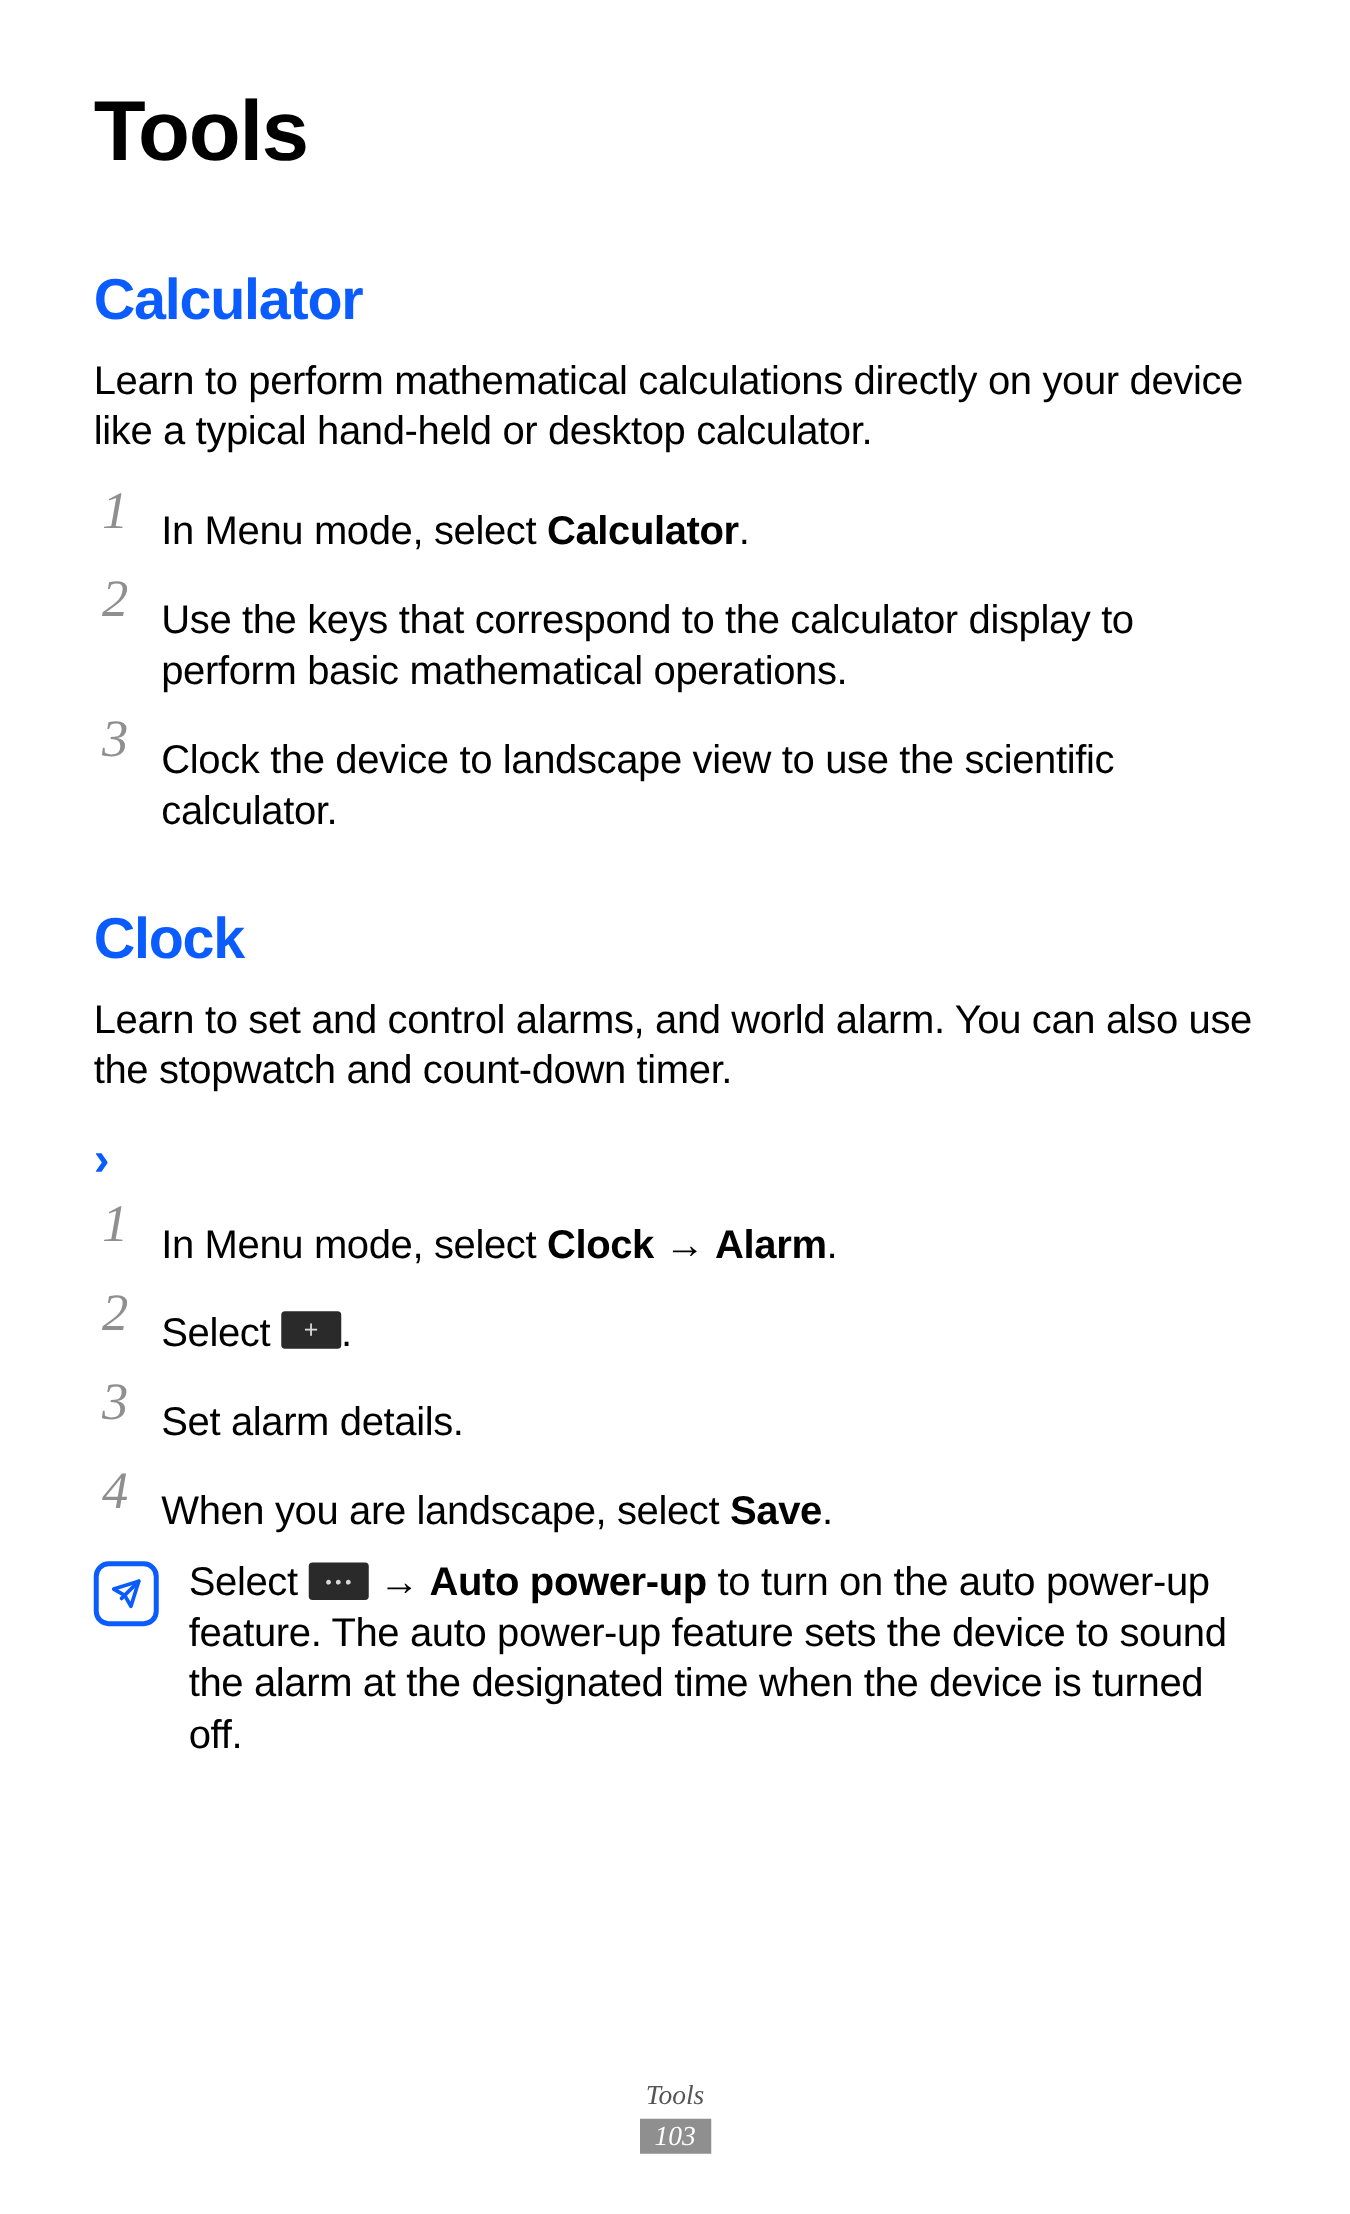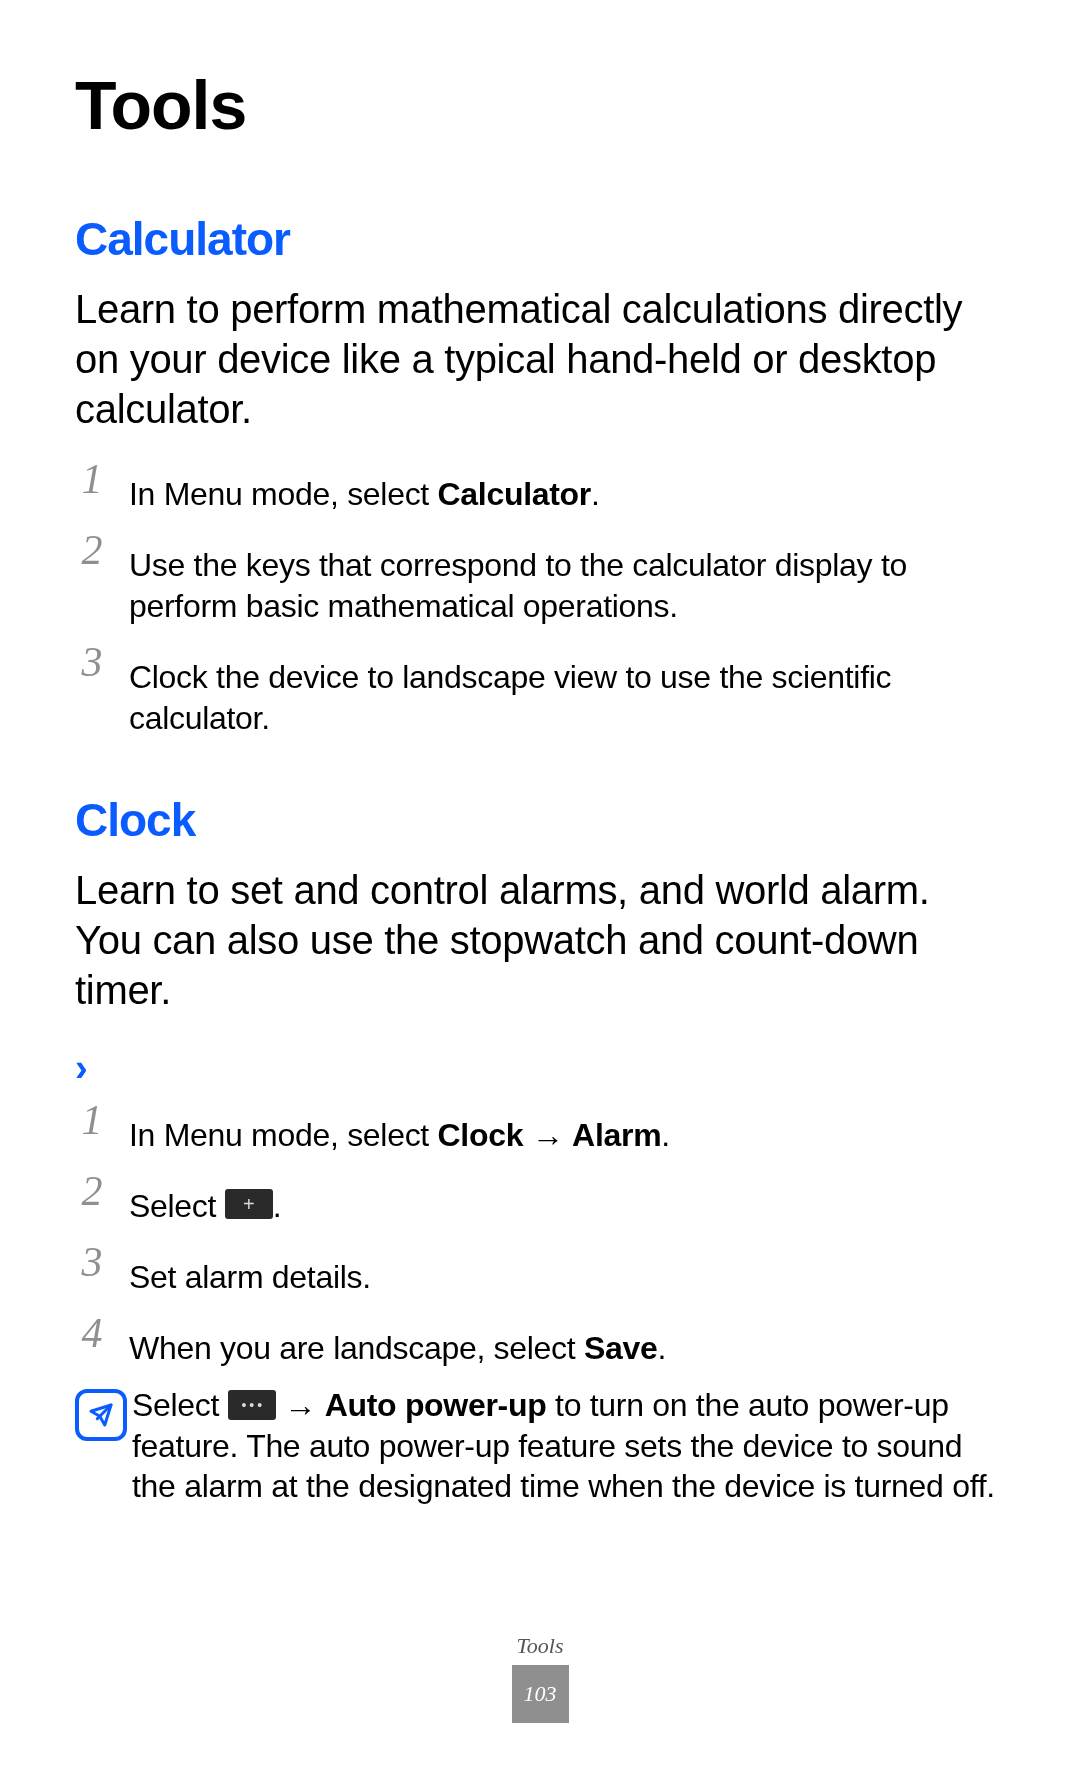--- a/index.html
+++ b/index.html
@@ -19,21 +19,21 @@
   }
   .section-title {
     font-size: 46px;
     font-weight: 700;
     color: #0b5cff;
     letter-spacing: -1px;
     margin-bottom: 18px;
   }
   .section-title.second { margin-top: 54px; }
   .intro {
-    font-size: 40px;
+    font-size: 32px;
     line-height: 1.25;
     letter-spacing: -0.3px;
     margin-bottom: 26px;
   }
   ol.steps {
     list-style: none;
     counter-reset: step;
   }
   ol.steps > li {
     counter-increment: step;
@@ -79,21 +79,21 @@
     line-height: 1;
   }
   .sub-heading-text {
     font-size: 36px;
     font-weight: 700;
     letter-spacing: -0.5px;
   }
   .note-row {
     display: flex;
     align-items: flex-start;
-    gap: 5px;
+    gap: 24px;
     margin-top: 10px;
   }
   .note-icon {
     width: 52px; height: 52px; flex: 0 0 52px;
     border: 4px solid #0b5cff;
     border-radius: 12px;
     display: flex; align-items: center; justify-content: center;
     margin-top: 4px;
   }
   .note-icon svg { width: 30px; height: 30px; }
@@ -131,21 +131,21 @@
     color: #555;
     margin-bottom: 6px;
   }
   .footer-page {
     display: inline-block;
     background: #8f8f8f;
     color: #fff;
     font-style: italic;
     font-family: Georgia, "Times New Roman", serif;
     font-size: 22px;
-    padding: 16px 12px;
+    padding: 1px 12px;
   }
 </style>
 </head>
 <body>
 
 <h1 class="chapter-title">Tools</h1>
 
 <h2 class="section-title">Calculator</h2>
 <p class="intro">Learn to perform mathematical calculations directly on your device like a typical hand-held or desktop calculator.</p>
 

